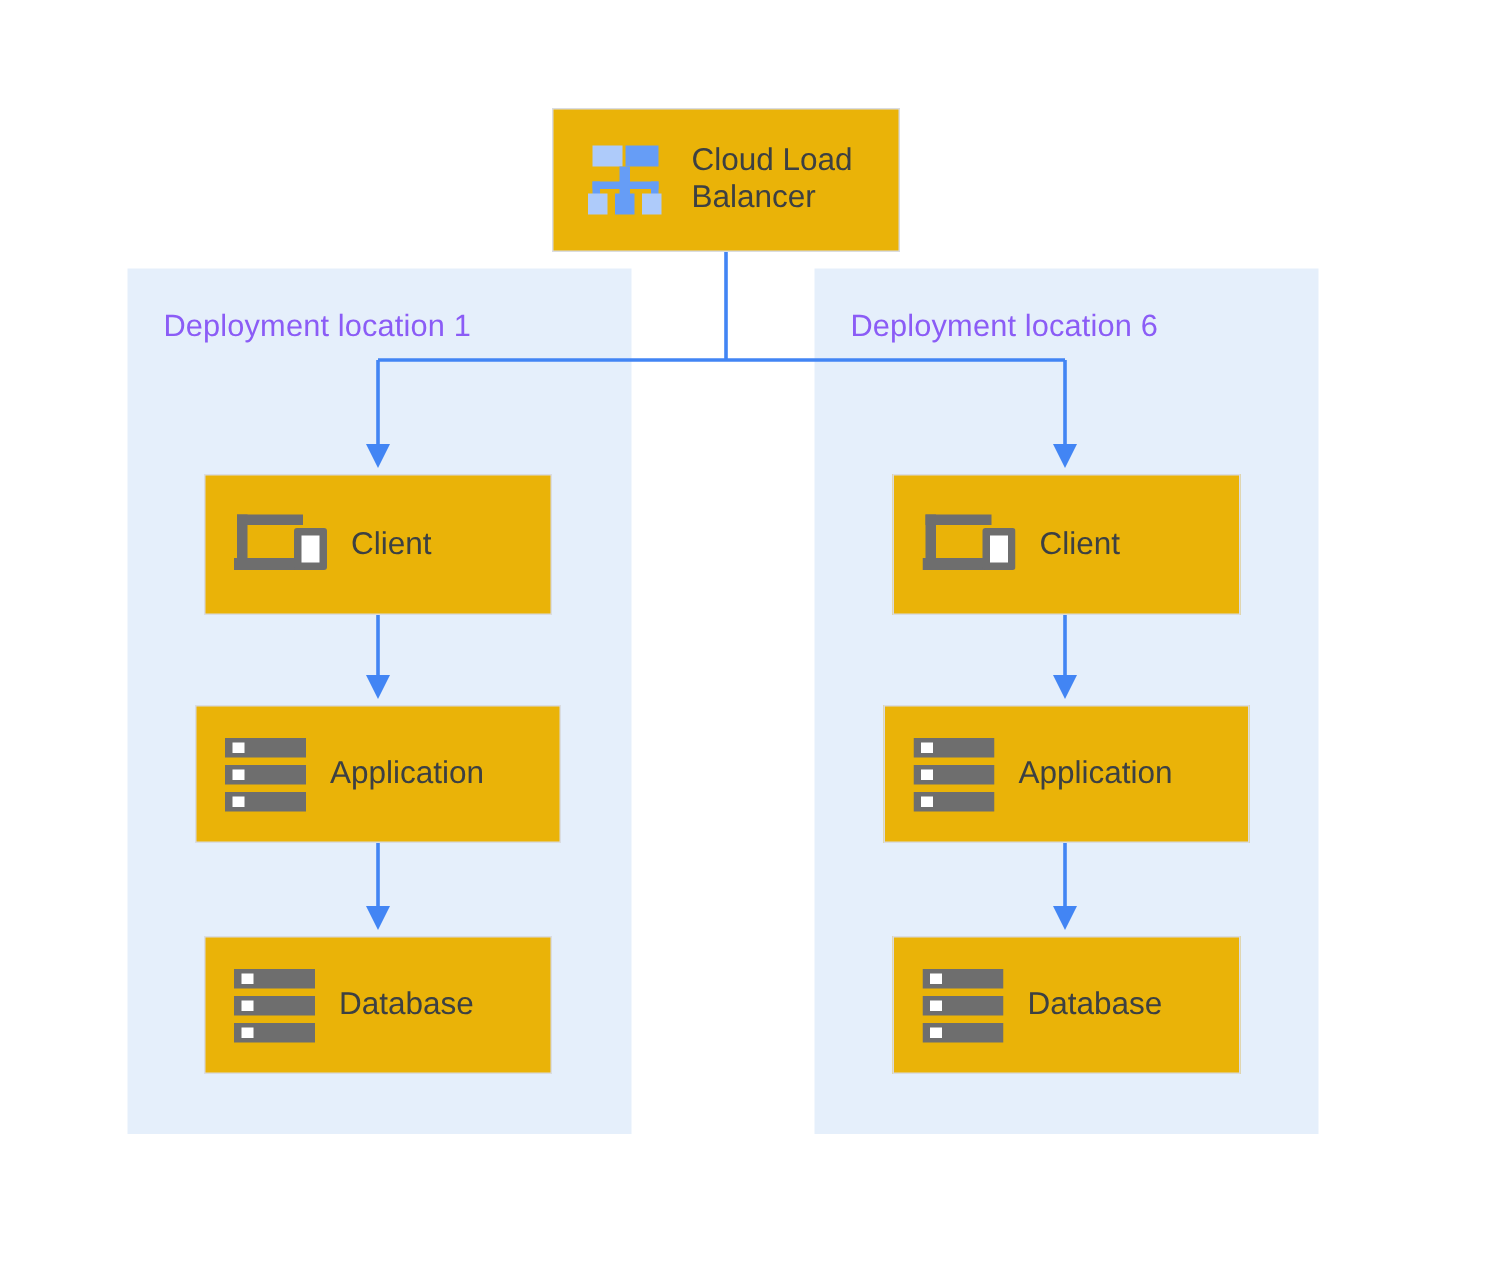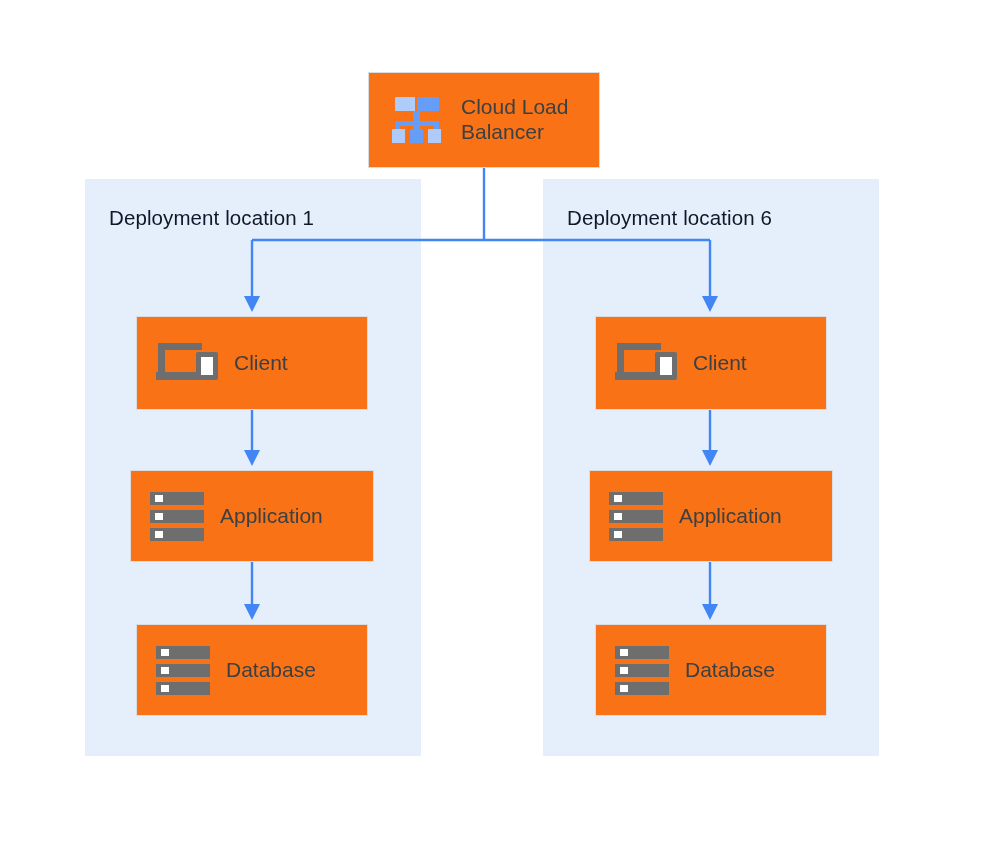--- a/index.html
+++ b/index.html
@@ -24,32 +24,32 @@
   .region-panel {
     position: absolute;
     background: #e5effb;
   }
   #region-panel-1 { left: 85px;  top: 179px; width: 336px; height: 577px; }
   #region-panel-2 { left: 543px; top: 179px; width: 336px; height: 577px; }
 
   .region-label {
     position: absolute;
     font-size: 20.5px;
-    color: #0f172a;
+    color: #8b5cf6;
     letter-spacing: 0.1px;
     white-space: nowrap;
     line-height: 1;
   }
   #region-label-1 { left: 109px; top: 208px; }
   #region-label-2 { left: 567px; top: 208px; }
 
   
   .node-box {
     position: absolute;
-    background: #f97316;
+    background: #eab308;
     border: 1px solid #dadce0;
     box-sizing: border-box;
     display: flex;
     align-items: center;
   }
   .node-label {
     font-size: 21px;
     color: #3c4043;
     line-height: 1.18;
     white-space: pre-line;

